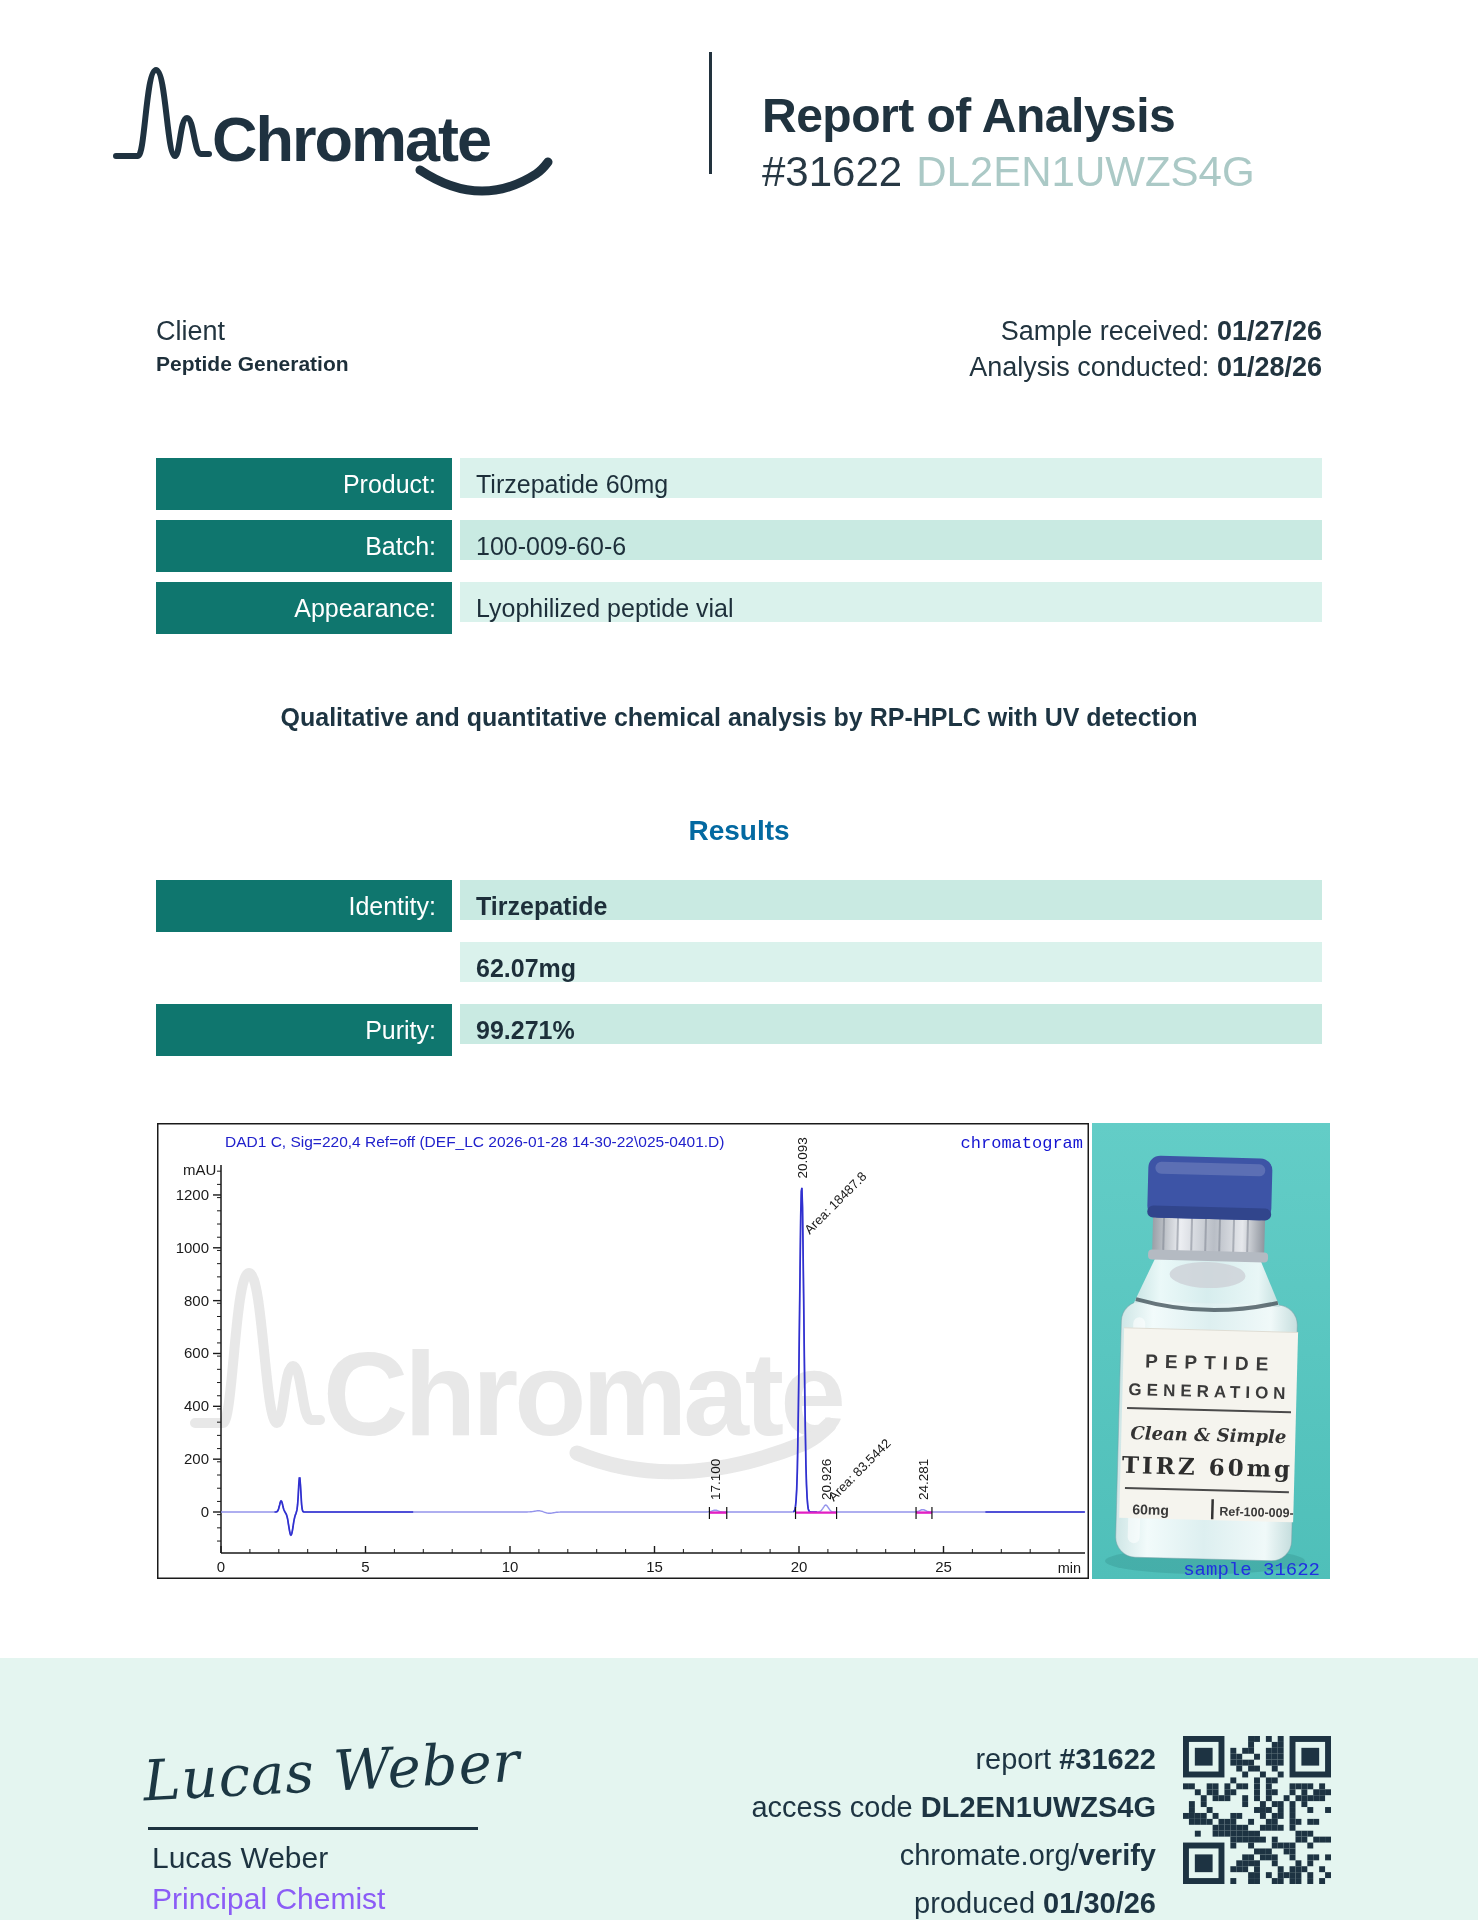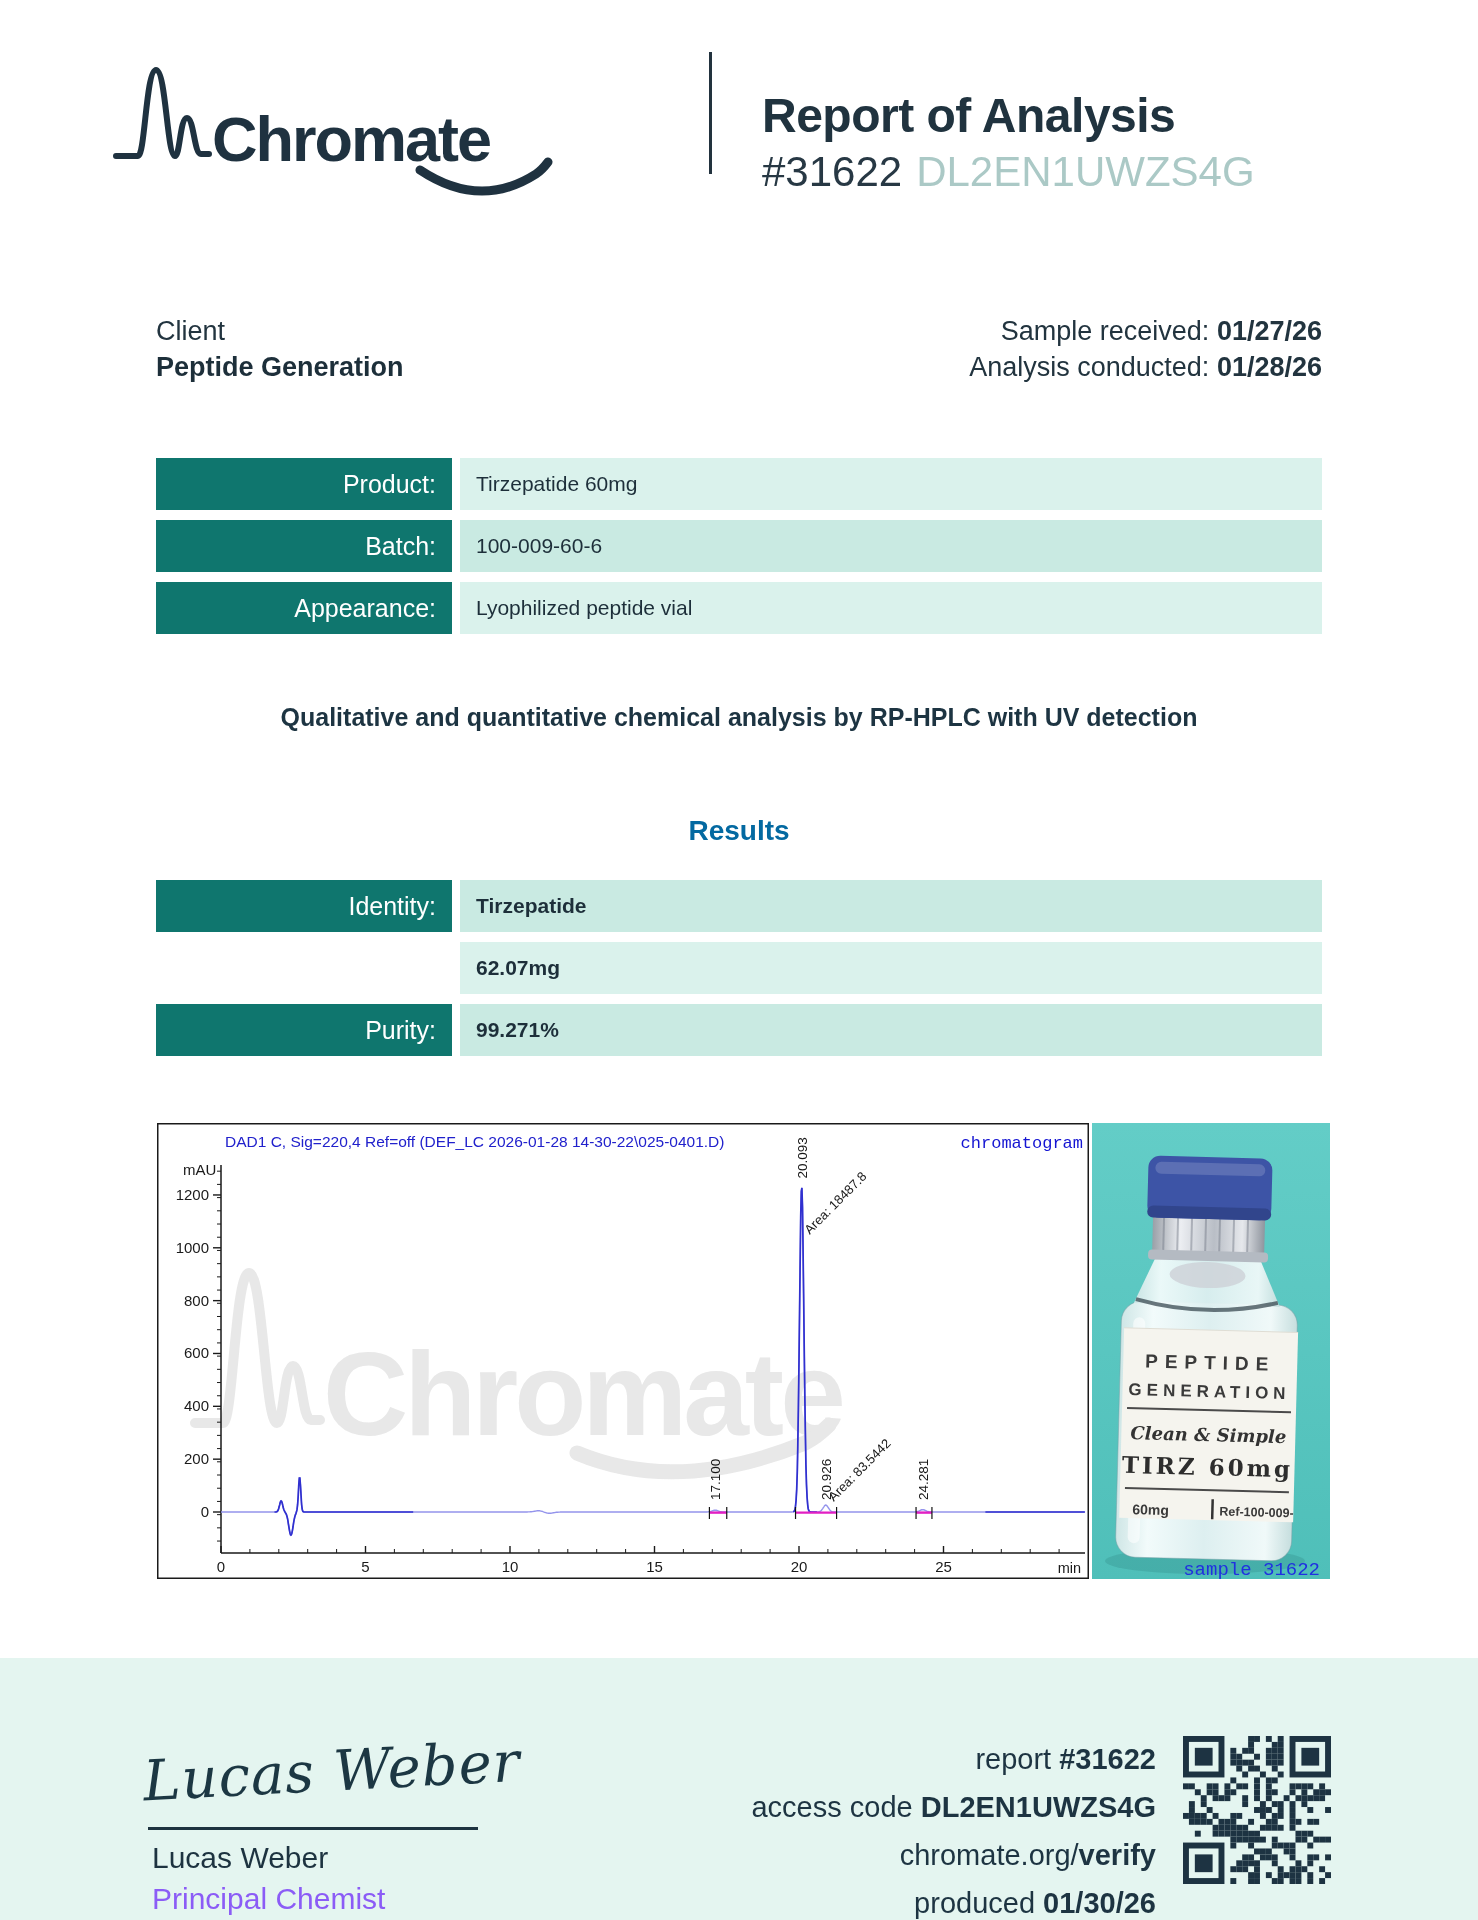--- a/index.html
+++ b/index.html
@@ -8,30 +8,30 @@
 
   
   .logo-svg{position:absolute;left:112px;top:58px;width:470px;height:150px;}
   .hdr-divider{position:absolute;left:709px;top:52px;width:3px;height:122px;background:#22323e;}
   .hdr-title{position:absolute;left:762px;top:88px;font-size:48px;font-weight:bold;color:#20333f;letter-spacing:-0.5px;}
   .hdr-sub{position:absolute;left:762px;top:148px;font-size:42px;letter-spacing:0px;color:#273844;white-space:nowrap;}
   .hdr-sub .code{color:#abc9c6;margin-left:14px;}
 
   
   .client-label{position:absolute;left:156px;top:316px;font-size:27px;color:#22343f;}
-  .client-name{position:absolute;left:156px;top:352px;font-size:27px;font-weight:bold;color:#1d2f3a;}
+  .client-name{position:absolute;left:156px;top:352px;font-size:21px;font-weight:bold;color:#1d2f3a;}
   .recv-line{position:absolute;right:156px;top:316px;font-size:27px;text-align:right;white-space:nowrap;}
   .cond-line{position:absolute;right:156px;top:352px;font-size:27px;text-align:right;white-space:nowrap;}
   .recv-line b,.cond-line b{font-weight:bold;}
 
   
   .tbl-row{position:absolute;left:156px;width:1166px;height:52px;}
   .tbl-row .lbl{position:absolute;left:0;top:0;width:296px;height:52px;background:#0f766e;color:#ffffff;
                 font-size:25px;line-height:52px;text-align:right;padding:0;box-sizing:border-box;padding-right:16px;}
-  .tbl-row .val{position:absolute;left:304px;top:0;width:862px;height:52px;font-size:21px;line-height:52px;
+  .tbl-row .val{position:absolute;left:304px;top:0;width:862px;height:40px;font-size:25px;line-height:52px;
                 box-sizing:border-box;padding-left:16px;color:#1d2f3a;}
   .shade-a{background:#daf2ec;}
   .shade-b{background:#c9eae2;}
   .val-bold{font-weight:bold;}
 
   .method-line{position:absolute;left:156px;top:703px;width:1166px;text-align:center;
                font-size:25px;font-weight:bold;color:#1d3442;}
   .results-head{position:absolute;left:156px;top:815px;width:1166px;text-align:center;
                font-size:28px;font-weight:bold;color:#0369a1;}
 

